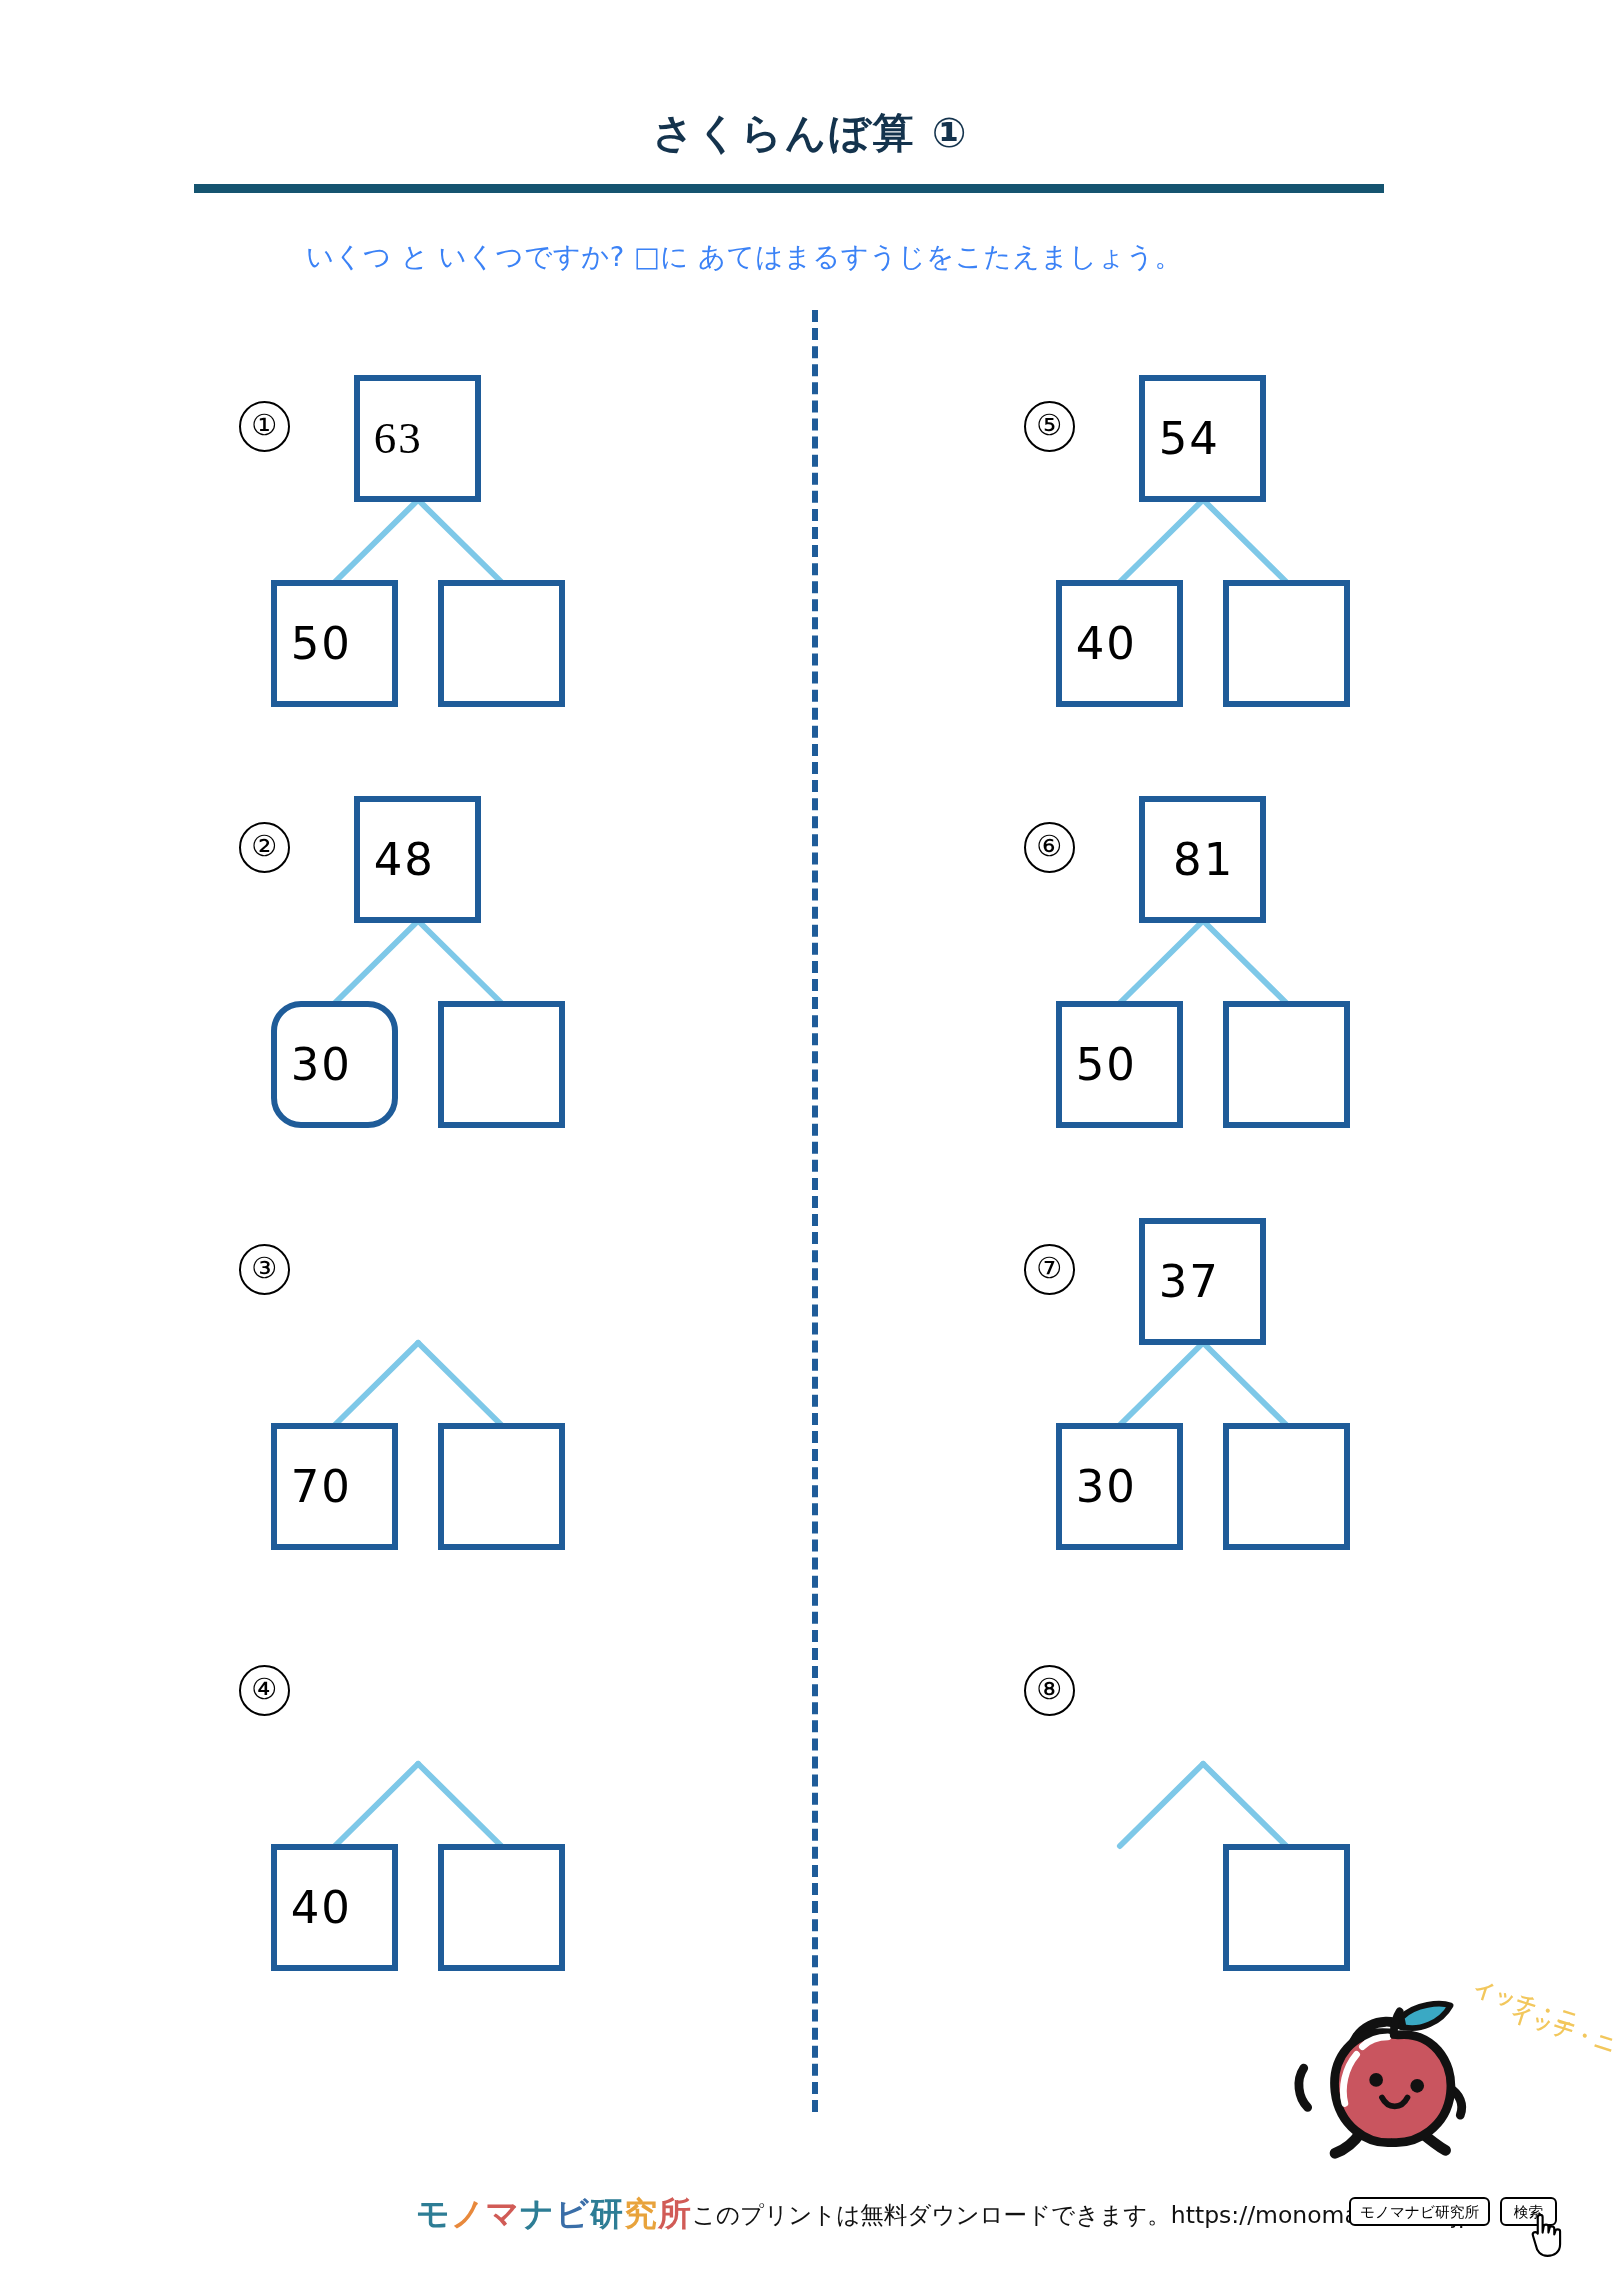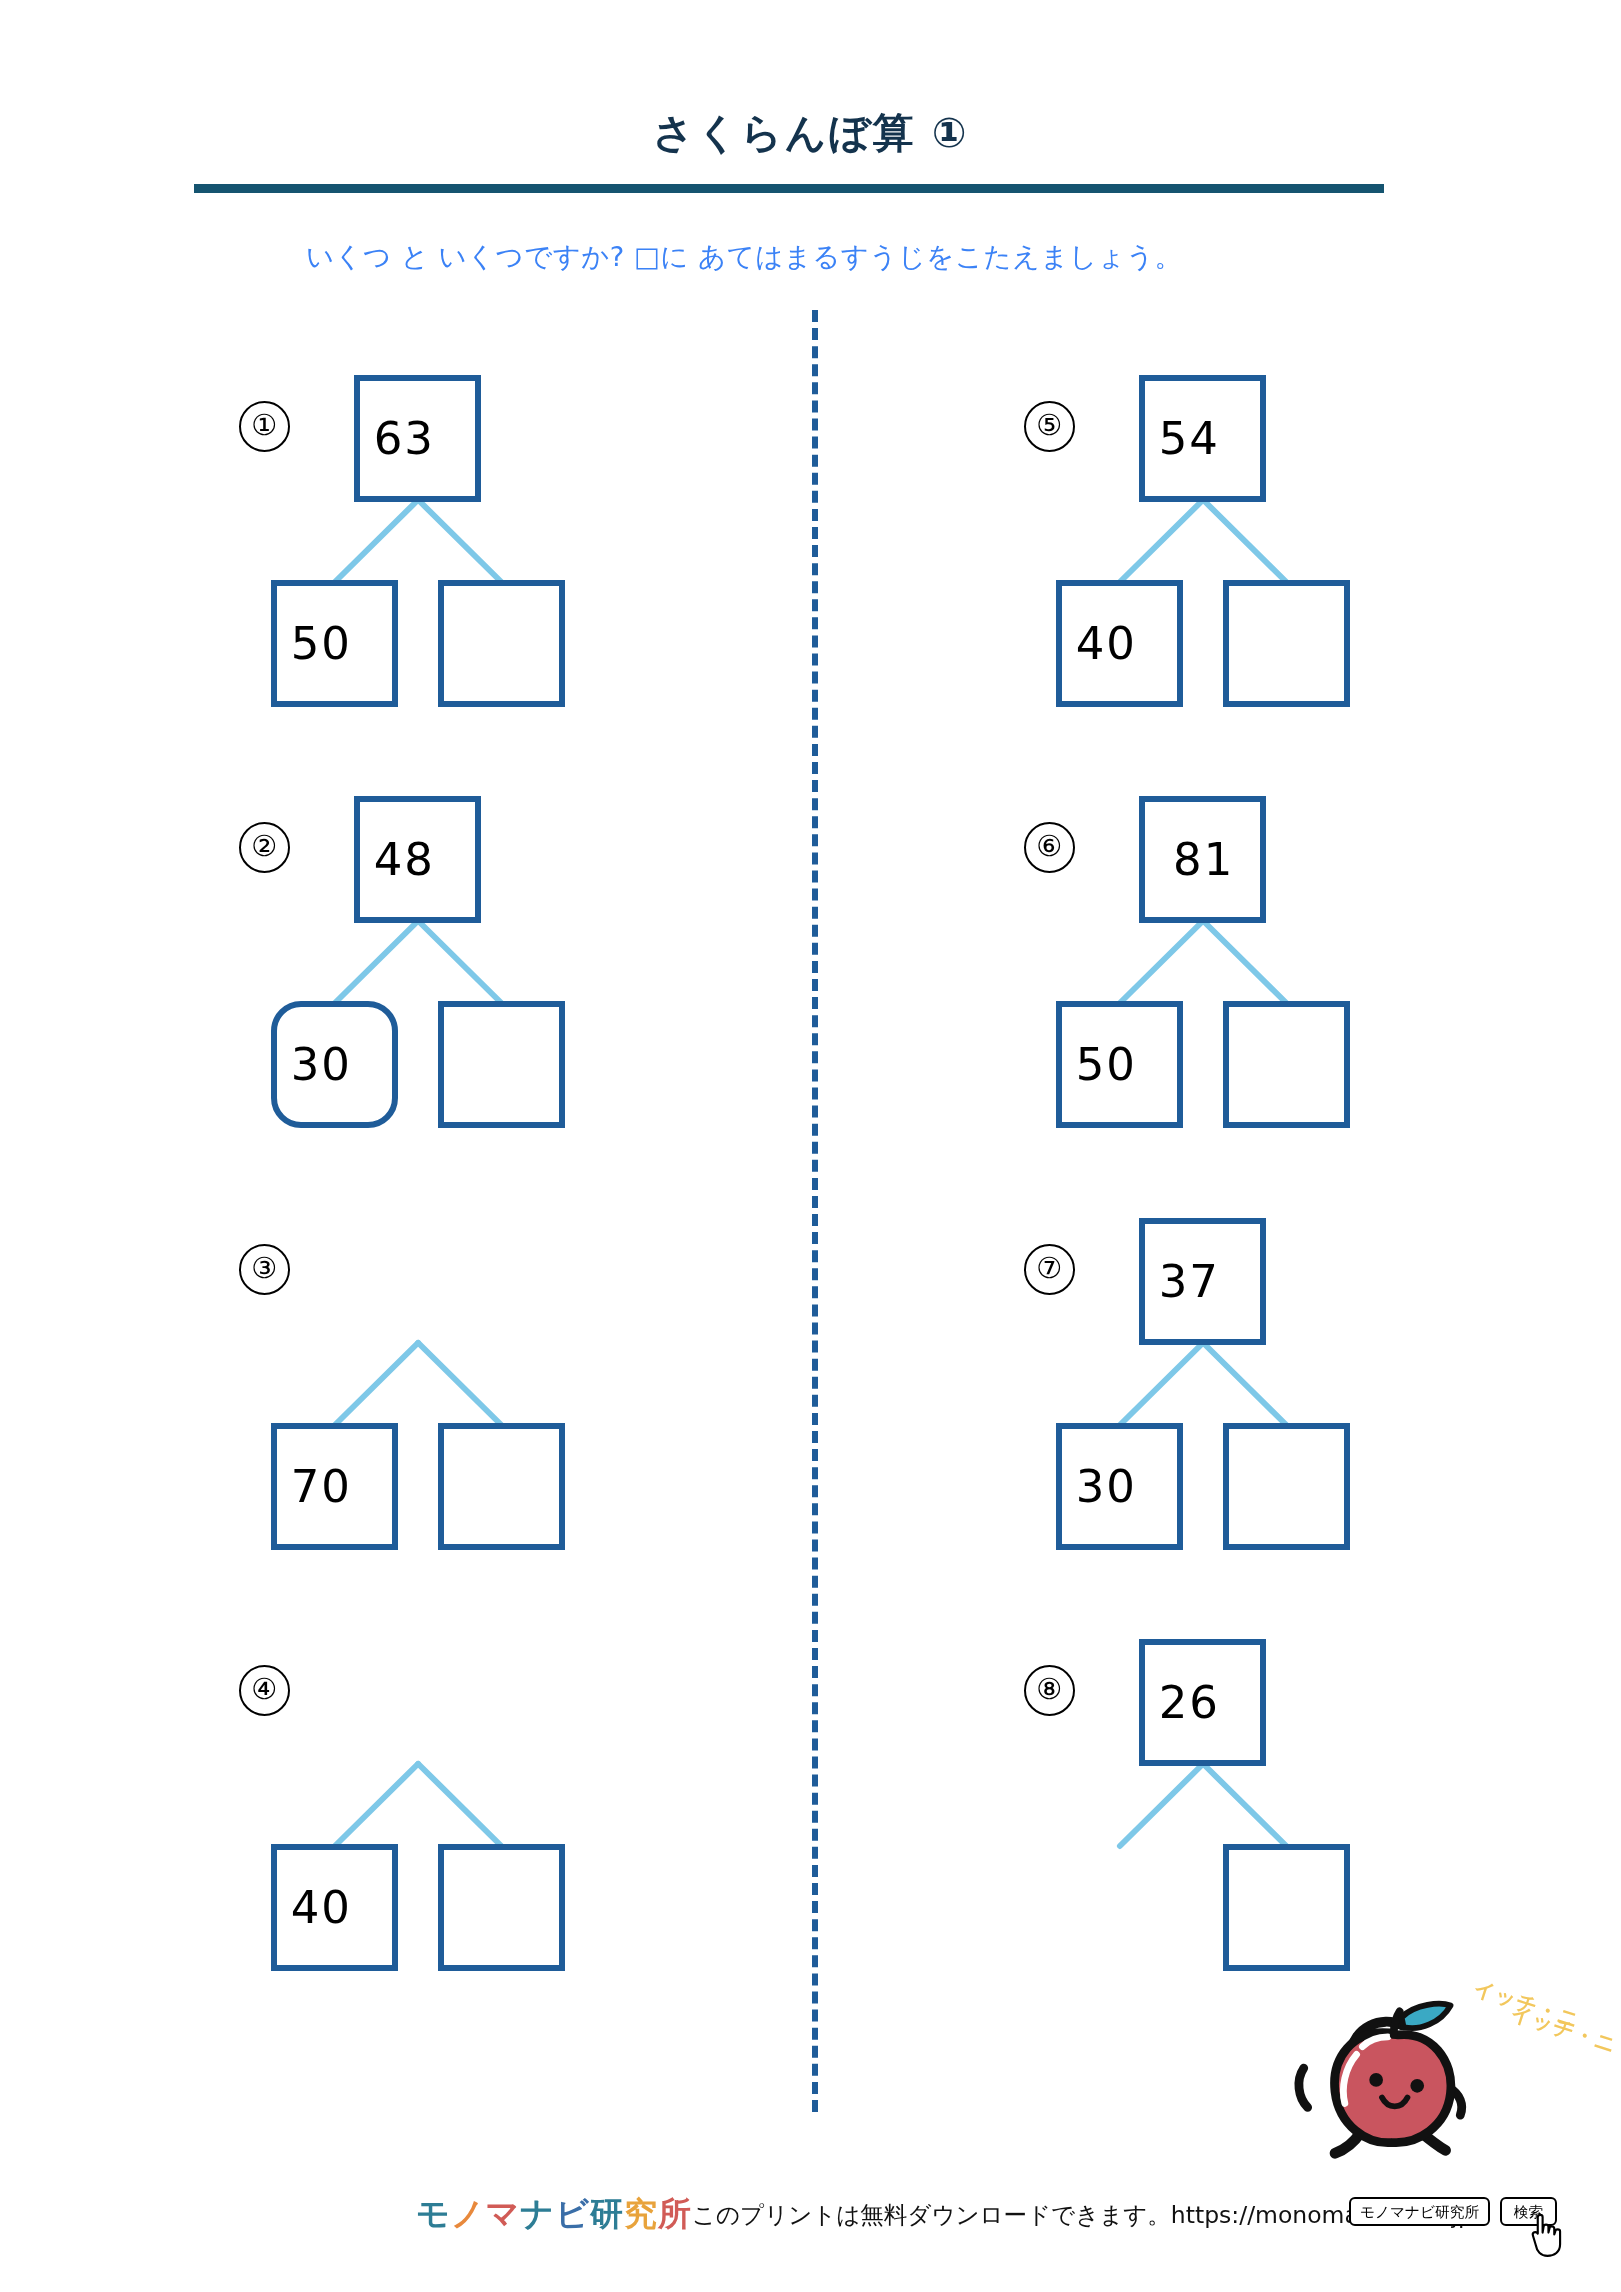--- a/index.html
+++ b/index.html
@@ -174,21 +174,21 @@
 
 <div id="column-divider"></div>
 
 <div id="problems">
     <div class="problem" style="left: 227px; top: 349px;">
       <svg class="branches" width="627" height="421" viewBox="0 0 640 430">
         <line x1="195" y1="154" x2="110" y2="238" stroke="#7ec8e8" stroke-width="6" stroke-linecap="round"></line>
         <line x1="195" y1="154" x2="280" y2="238" stroke="#7ec8e8" stroke-width="6" stroke-linecap="round"></line>
       </svg>
       <div class="prob-index">①</div>
-      <div class="nodebox node-parent" style="border-color: rgb(31, 92, 153);">63</div>
+      <div class="nodebox node-parent" style="border-color: rgb(31, 92, 153); font-family: Liberation Serif, serif;">63</div>
       <div class="nodebox node-left" style="border-color: rgb(31, 92, 153);">50</div>
       <div class="nodebox node-right" style="border-color: rgb(31, 92, 153);"></div>
     </div>
     <div class="problem" style="left: 227px; top: 770px;">
       <svg class="branches" width="627" height="421" viewBox="0 0 640 430">
         <line x1="195" y1="154" x2="110" y2="238" stroke="#7ec8e8" stroke-width="6" stroke-linecap="round"></line>
         <line x1="195" y1="154" x2="280" y2="238" stroke="#7ec8e8" stroke-width="6" stroke-linecap="round"></line>
       </svg>
       <div class="prob-index">②</div>
       <div class="nodebox node-parent" style="border-color: rgb(31, 92, 153);">48</div>
@@ -242,21 +242,20 @@
       <div class="nodebox node-parent" style="border-color: rgb(31, 92, 153);">37</div>
       <div class="nodebox node-left" style="border-color: rgb(31, 92, 153);">30</div>
       <div class="nodebox node-right" style="border-color: rgb(31, 92, 153);"></div>
     </div>
     <div class="problem" style="left: 1012px; top: 1613px;">
       <svg class="branches" width="627" height="421" viewBox="0 0 640 430">
         <line x1="195" y1="154" x2="110" y2="238" stroke="#7ec8e8" stroke-width="6" stroke-linecap="round"></line>
         <line x1="195" y1="154" x2="280" y2="238" stroke="#7ec8e8" stroke-width="6" stroke-linecap="round"></line>
       </svg>
       <div class="prob-index">⑧</div>
-      <div class="nodebox node-parent" style="border-color: rgb(31, 92, 153);">26</div>
       <div class="nodebox node-right" style="border-color: rgb(31, 92, 153);"></div>
     </div>
   </div>
 
 <div id="footer">
 
   <div id="brand-logo"><span style="color: rgb(45, 125, 149);">モ</span><span style="color: rgb(232, 137, 60);">ノ</span><span style="color: rgb(209, 91, 86);">マ</span><span style="color: rgb(45, 125, 149);">ナ</span><span style="color: rgb(58, 110, 168);">ビ</span><span style="color: rgb(45, 125, 149);">研</span><span style="color: rgb(232, 163, 60);">究</span><span style="color: rgb(209, 91, 86);">所</span></div>
 
   <div id="download-note">このプリントは無料ダウンロードできます。https://monomanabi.co.jp</div>
 

